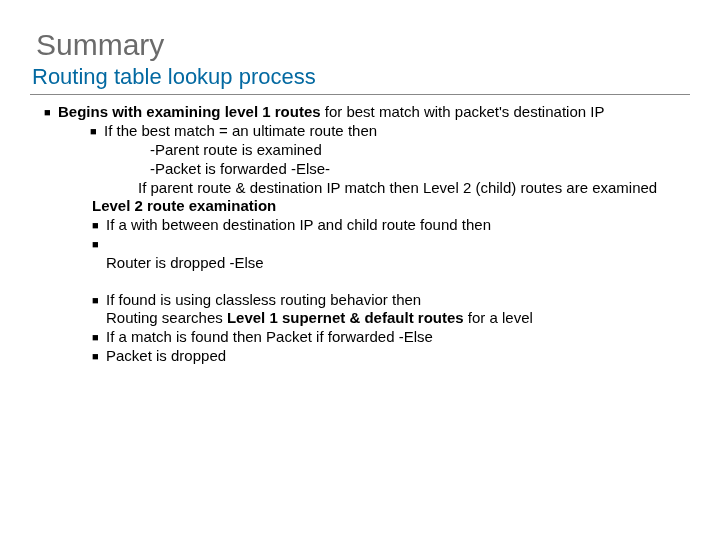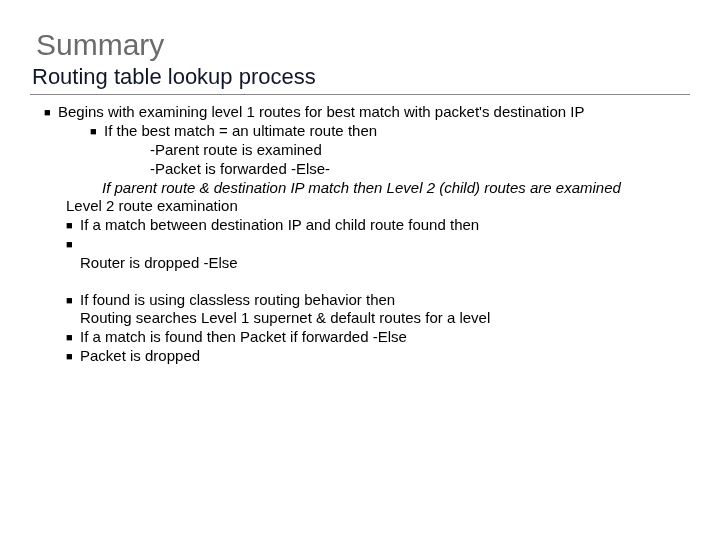--- a/index.html
+++ b/index.html
@@ -22,21 +22,21 @@
   .title {
     font-size: 30px;
     font-weight: 400;
     color: #6b6b6b;
     margin: 0 0 2px 6px;
     letter-spacing: 0px;
   }
   .subtitle {
     font-size: 22px;
     font-weight: 400;
-    color: #0f172a;
+    color: #0369a1;
     margin: 0 0 2px 2px;
   }
   .rule {
     border: none;
     border-top: 1px solid #888;
     margin: 4px 0 8px 0;
   }
   .content {
     font-size: 15px;
     line-height: 1.25;
@@ -48,26 +48,26 @@
   .bullet {
     width: 8px;
     flex: 0 0 8px;
     font-size: 11px;
     line-height: 19px;
     color: #000;
     margin-right: 6px;
     text-align: left;
   }
   .txt { flex: 1 1 auto; }
-  .b { font-weight: 400; }
+  .b { font-weight: 700; }
   .lvl0 { margin-left: 14px; }
   .lvl1 { margin-left: 60px; }
-  .lvl1b { margin-left: 36px; }
+  .lvl1b { margin-left: 62px; }
   .lvl2 { margin-left: 120px; }
-  .lvl3 { margin-left: 72px; font-style: italic; }
+  .lvl3 { margin-left: 108px; }
   .block2 { margin-top: 18px; }
 </style>
 </head>
 <body>
 
 <div class="slide">
 
   <div class="title">Summary</div>
   <div class="subtitle">Routing table lookup process</div>
   <hr class="rule">
@@ -97,21 +97,21 @@
       <div class="txt">If parent route &amp; destination IP match then Level 2 (child) routes are examined</div>
     </div>
 
     <div class="row lvl1b">
       <div class="txt b">Level 2 route examination</div>
     </div>
 
     <div class="row lvl1b">
       <div class="bullet">■</div>
       <div class="txt">
-        <span>If a match between destination IP and child route found then</span><br>
+        <span>If a with between destination IP and child route found then</span><br>
       </div>
     </div>
 
     <div class="row lvl1b">
       <div class="bullet">■</div>
       <div class="txt">
         <br>
         <span>Router is dropped -Else</span>
       </div>
     </div>

